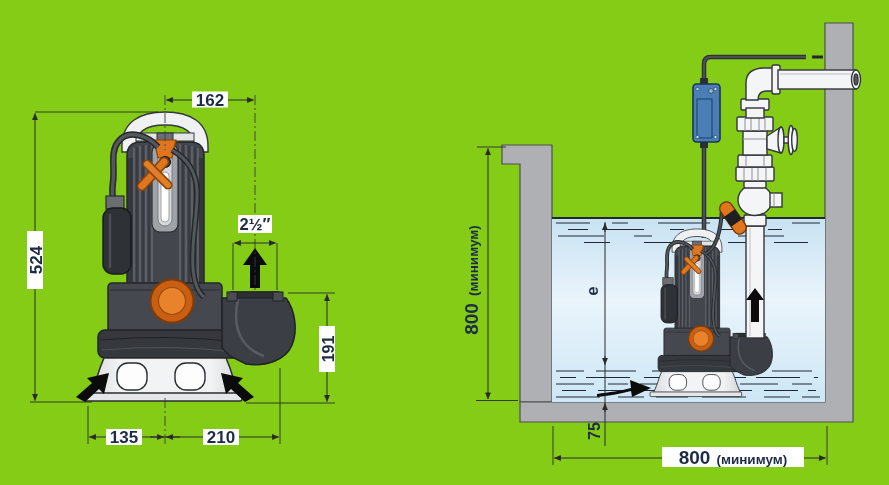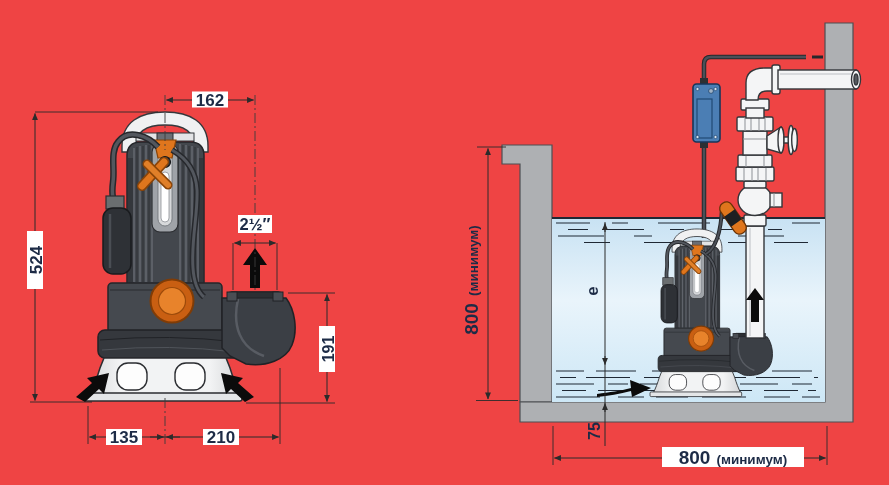--- a/index.html
+++ b/index.html
@@ -1,16 +1,16 @@
 <!DOCTYPE html>
 <html><head>
 <meta charset="utf-8">
 <style>
   html,body{margin:0;padding:0;background:#ffffff;}
-  .stage{position:relative;width:889px;height:485px;background:#ef4444;overflow:hidden;
+  .stage{position:relative;width:889px;height:485px;background:#84cc16;overflow:hidden;
          font-family:"Liberation Sans", sans-serif;}
   svg{display:block;}
   .dim-text{fill:#1d2b46;font-weight:bold;font-family:"Liberation Sans",sans-serif;}
   .dim-line{stroke:#2b2b2b;stroke-width:1;fill:none;}
   .ext-line{stroke:#2b2b2b;stroke-width:0.9;fill:none;}
   .cline{stroke:#3c3c3c;stroke-width:0.9;fill:none;stroke-dasharray:10 3 2 3;}
   .dash-water{stroke:#1f2834;stroke-width:1.2;fill:none;}
   .txtbg{fill:#ffffff;}
 </style>
 </head>

